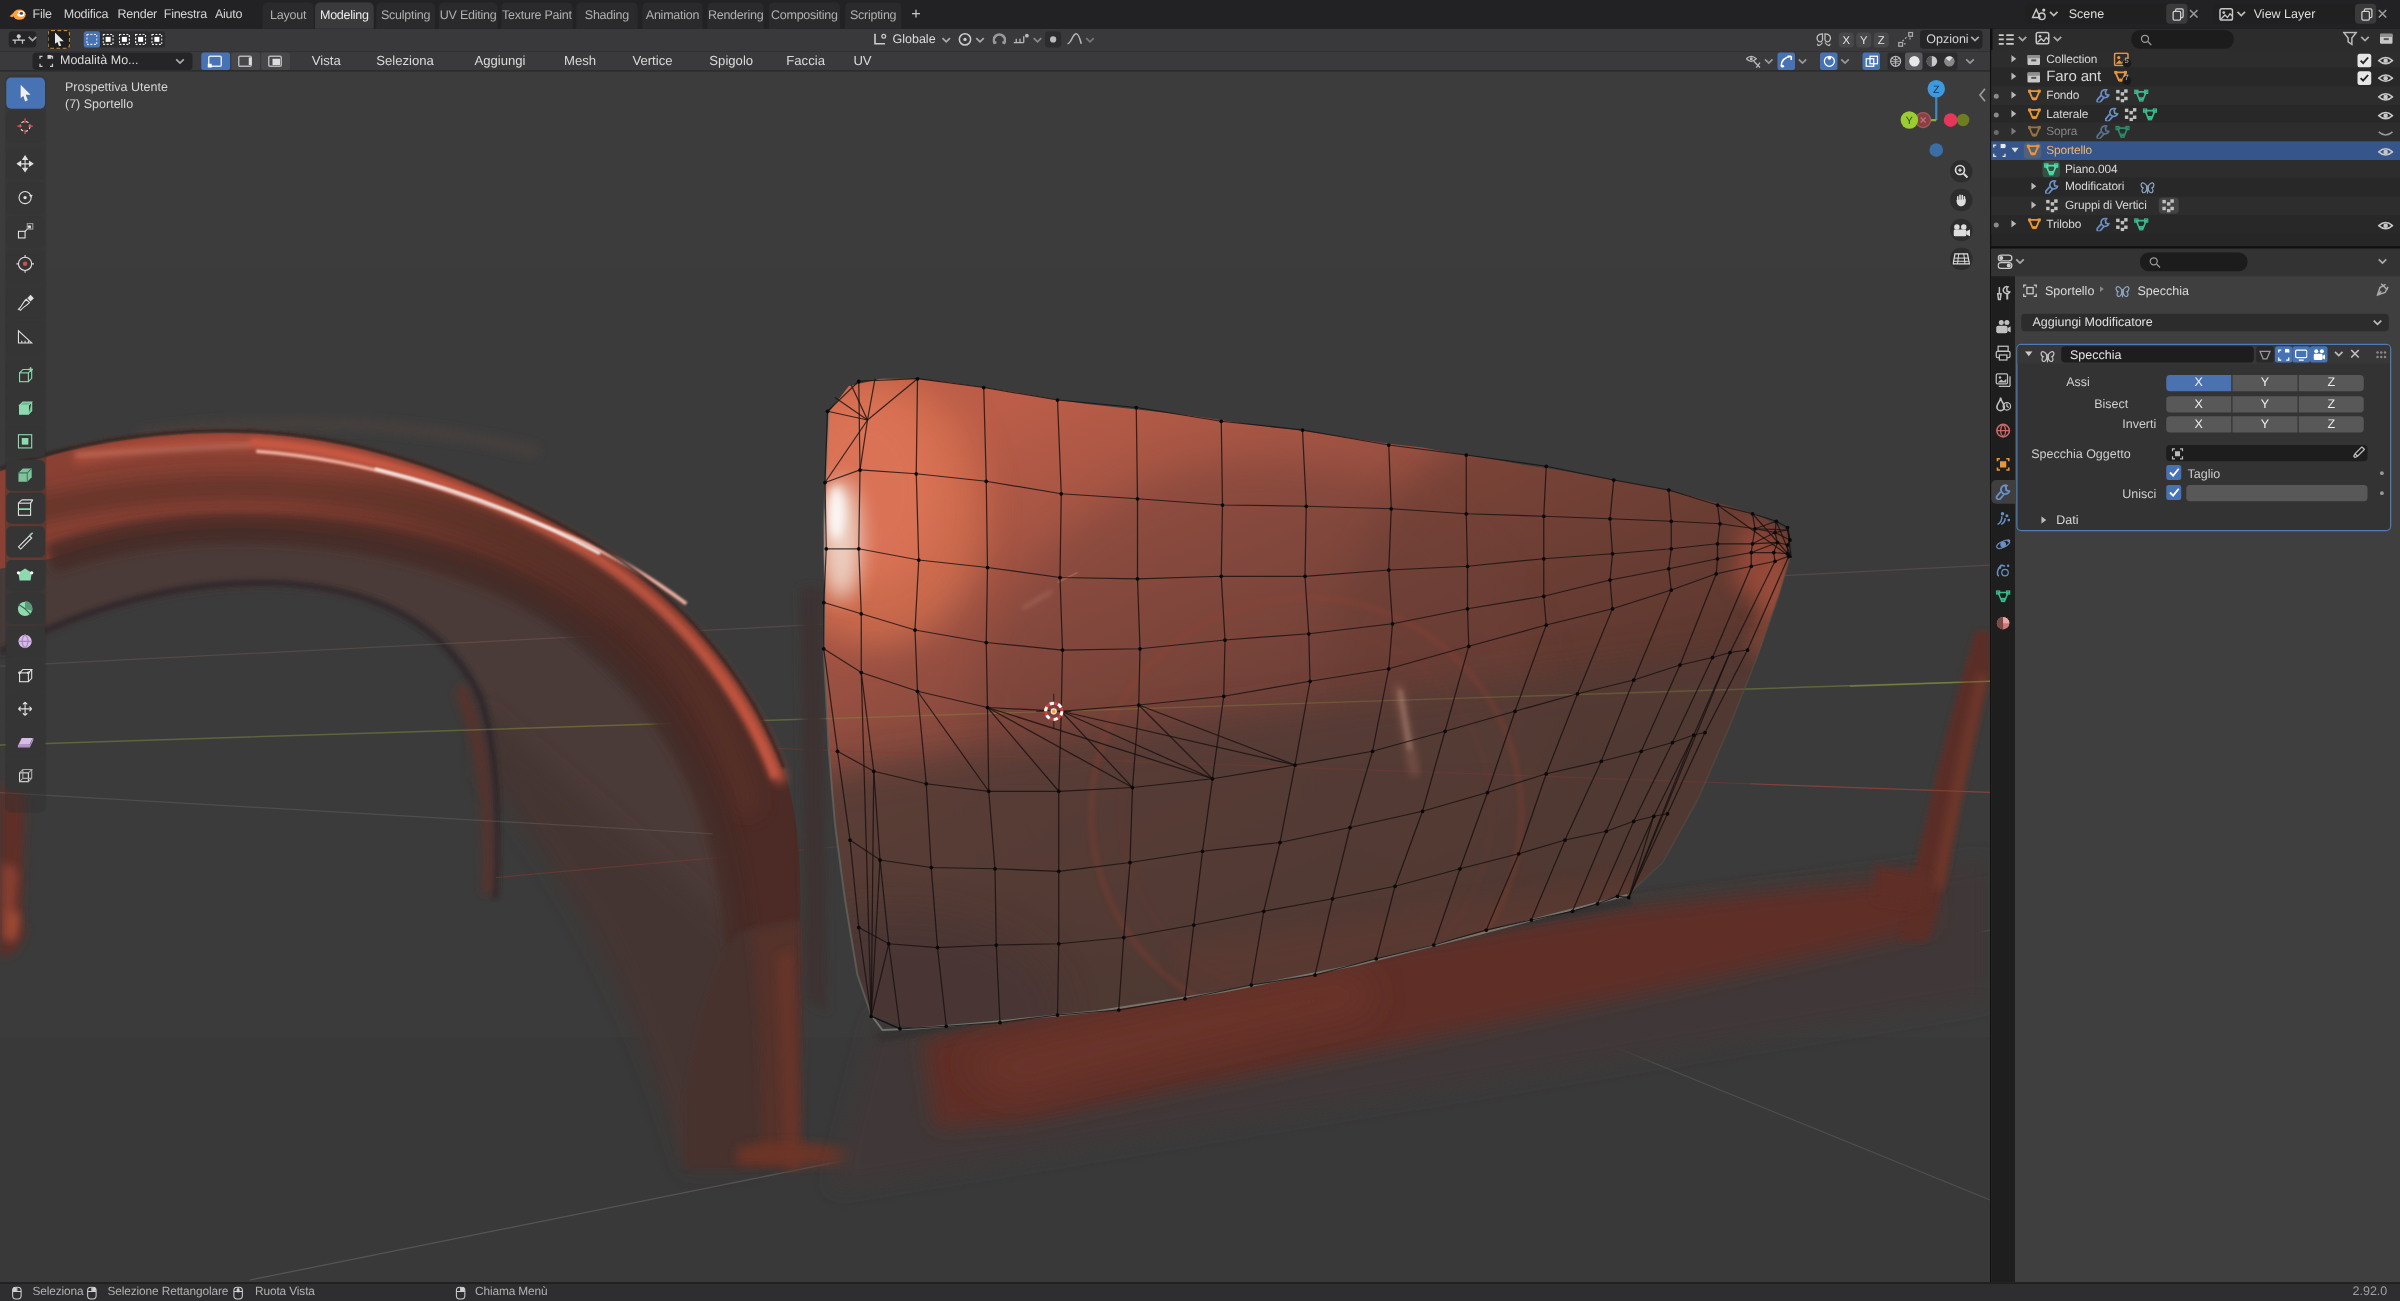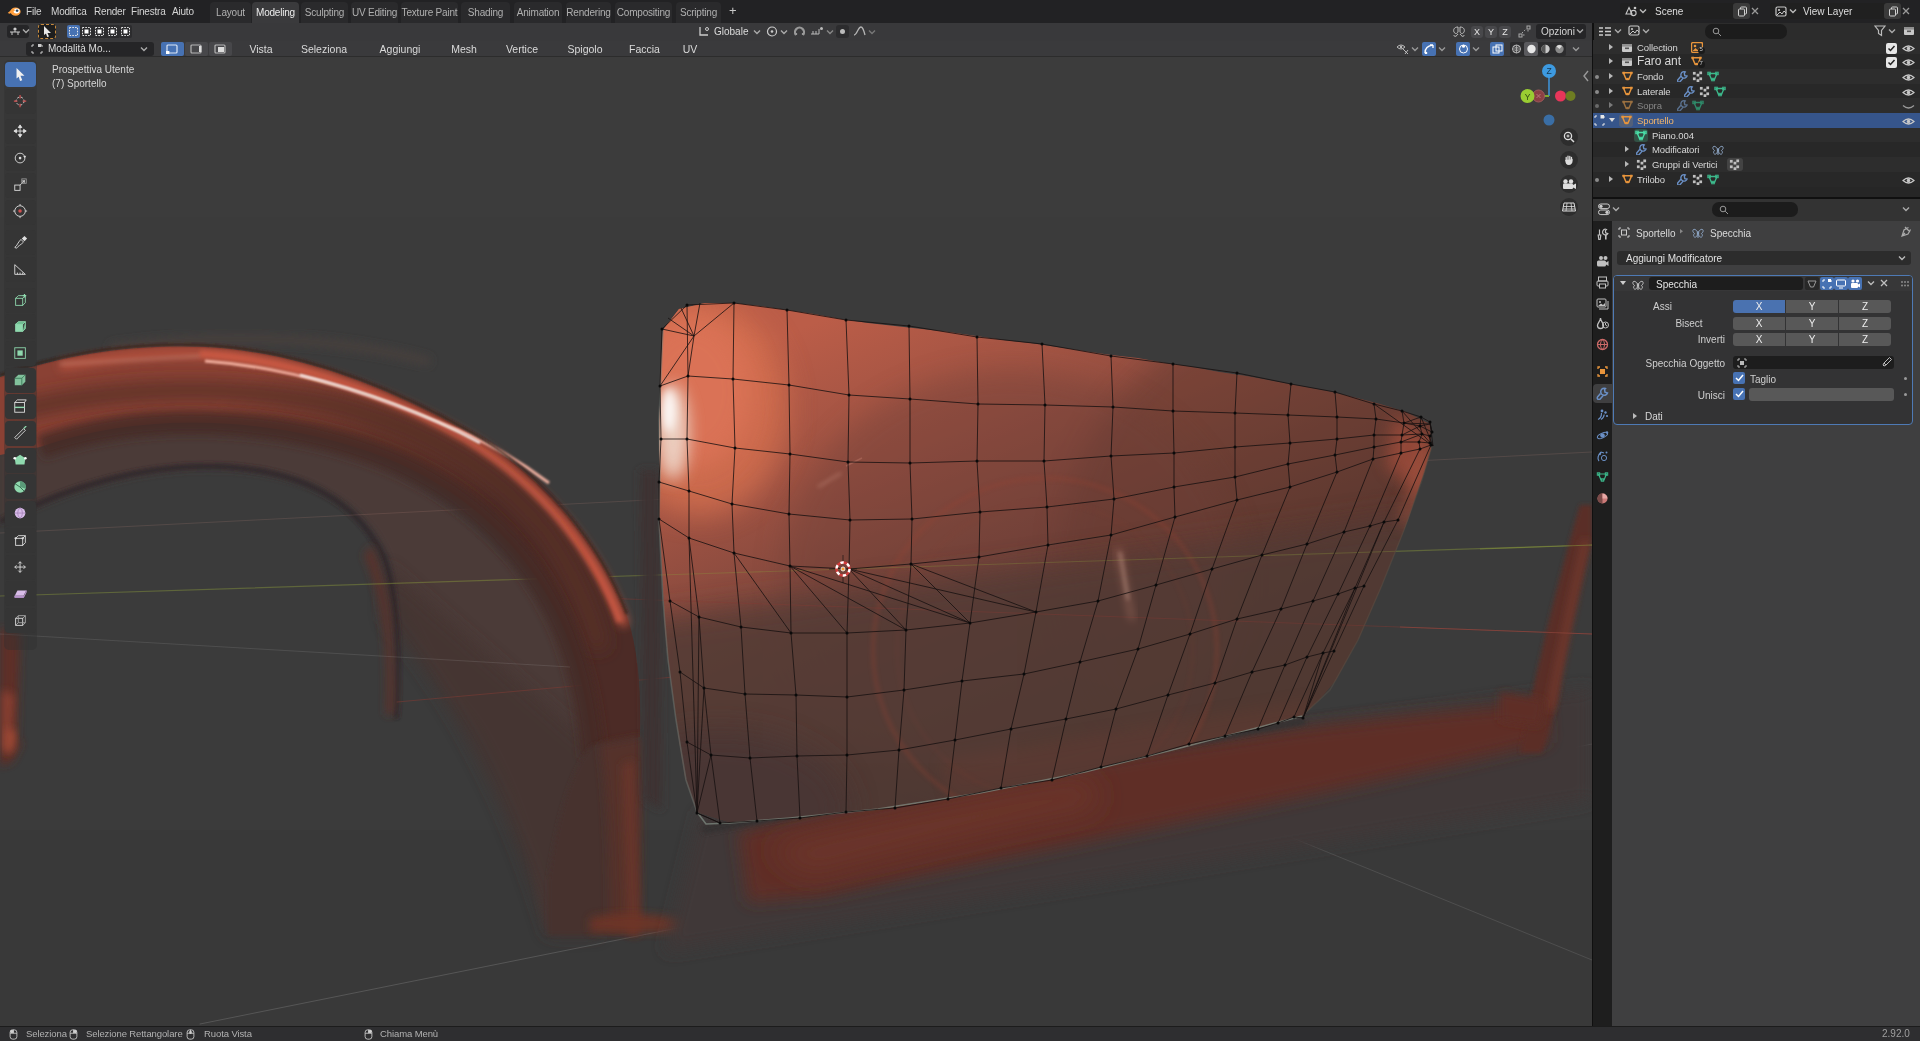--- a/index.html
+++ b/index.html
@@ -1175,21 +1175,21 @@
       <div class="btnXYZ" style="left:1786px;top:300px;width:52px;border-radius:0;background:#585858">Y</div>
       <div class="btnXYZ" style="left:1839px;top:300px;width:52px;border-radius:0 3px 3px 0;background:#585858">Z</div>
       <div class="lbl" style="left:1653px;top:318px;width:72px;text-align:center">Bisect</div>
       <div class="btnXYZ" style="left:1733px;top:317px;width:52px;border-radius:3px 0 0 3px;background:#585858">X</div>
       <div class="btnXYZ" style="left:1786px;top:317px;width:52px;border-radius:0;background:#585858">Y</div>
       <div class="btnXYZ" style="left:1839px;top:317px;width:52px;border-radius:0 3px 3px 0;background:#585858">Z</div>
       <div class="lbl" style="left:1653px;top:334px;width:72px;text-align:right">Inverti</div>
       <div class="btnXYZ" style="left:1733px;top:333px;width:52px;border-radius:3px 0 0 3px;background:#585858">X</div>
       <div class="btnXYZ" style="left:1786px;top:333px;width:52px;border-radius:0;background:#585858">Y</div>
       <div class="btnXYZ" style="left:1839px;top:333px;width:52px;border-radius:0 3px 3px 0;background:#585858">Z</div>
-      <div class="lbl" style="left:1625px;top:358px;width:100px;text-align:right">Specchia Oggetto</div>
+      <div class="lbl" style="left:1625px;top:358px;width:100px;text-align:left">Specchia Oggetto</div>
       <div class="chip" style="left:1733px;top:356px;width:161px;height:13px;background:#1d1d1d;border-radius:3px"></div>
       <svg class="abs" style="left:1737px;top:358px" width="10" height="10" viewBox="0 0 10 10">
         <path d="M1,3 V1 h2 M7,1 h2 v2 M9,7 v2 H7 M3,9 H1 V7" stroke="#bbb" fill="none"></path>
         <rect x="3" y="3" width="4" height="4" fill="#bbb"></rect>
       </svg>
       <svg class="abs" style="left:1882px;top:357px" width="10" height="11" viewBox="0 0 10 11">
         <path d="M8,1 L9.5,2.5 L4,8 L2,9 L1,8 L2,6 L7.5,0.5 Z M2,6 L4,8" stroke="#bbb" fill="none"></path>
       </svg>
       <div class="chip" style="left:1733px;top:372px;width:12px;height:12px;background:#4772b3;border-radius:2px"></div>
       <svg class="abs" style="left:1734.5px;top:374px" width="9" height="8" viewBox="0 0 9 8">

